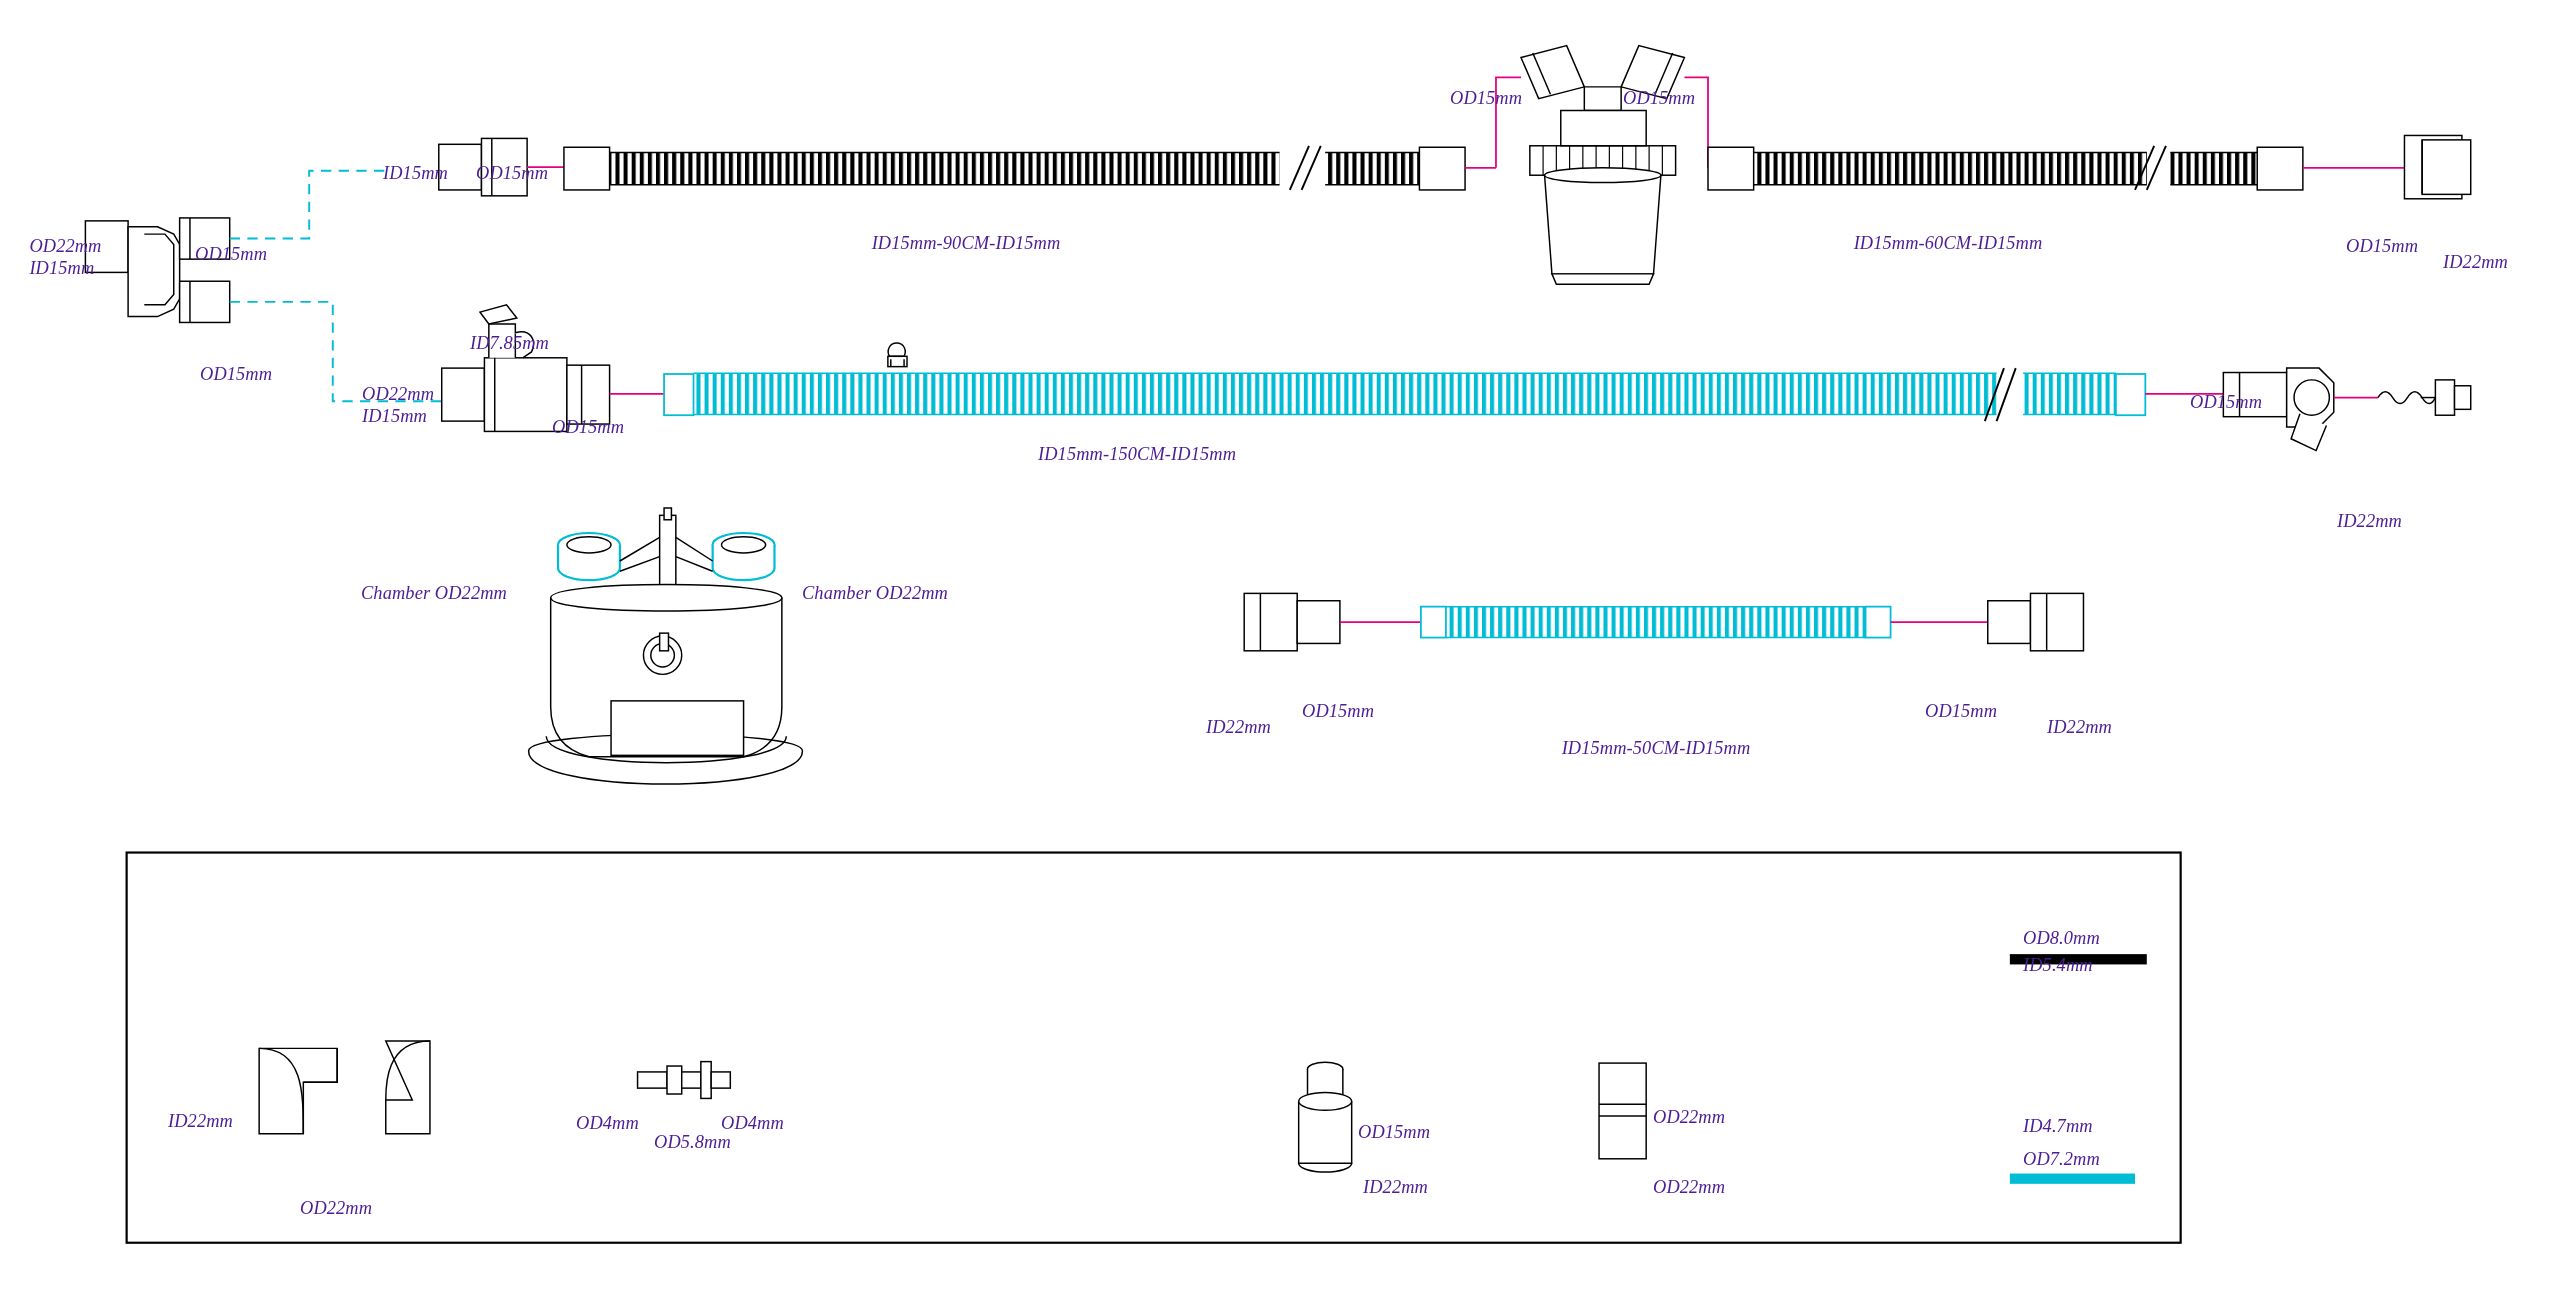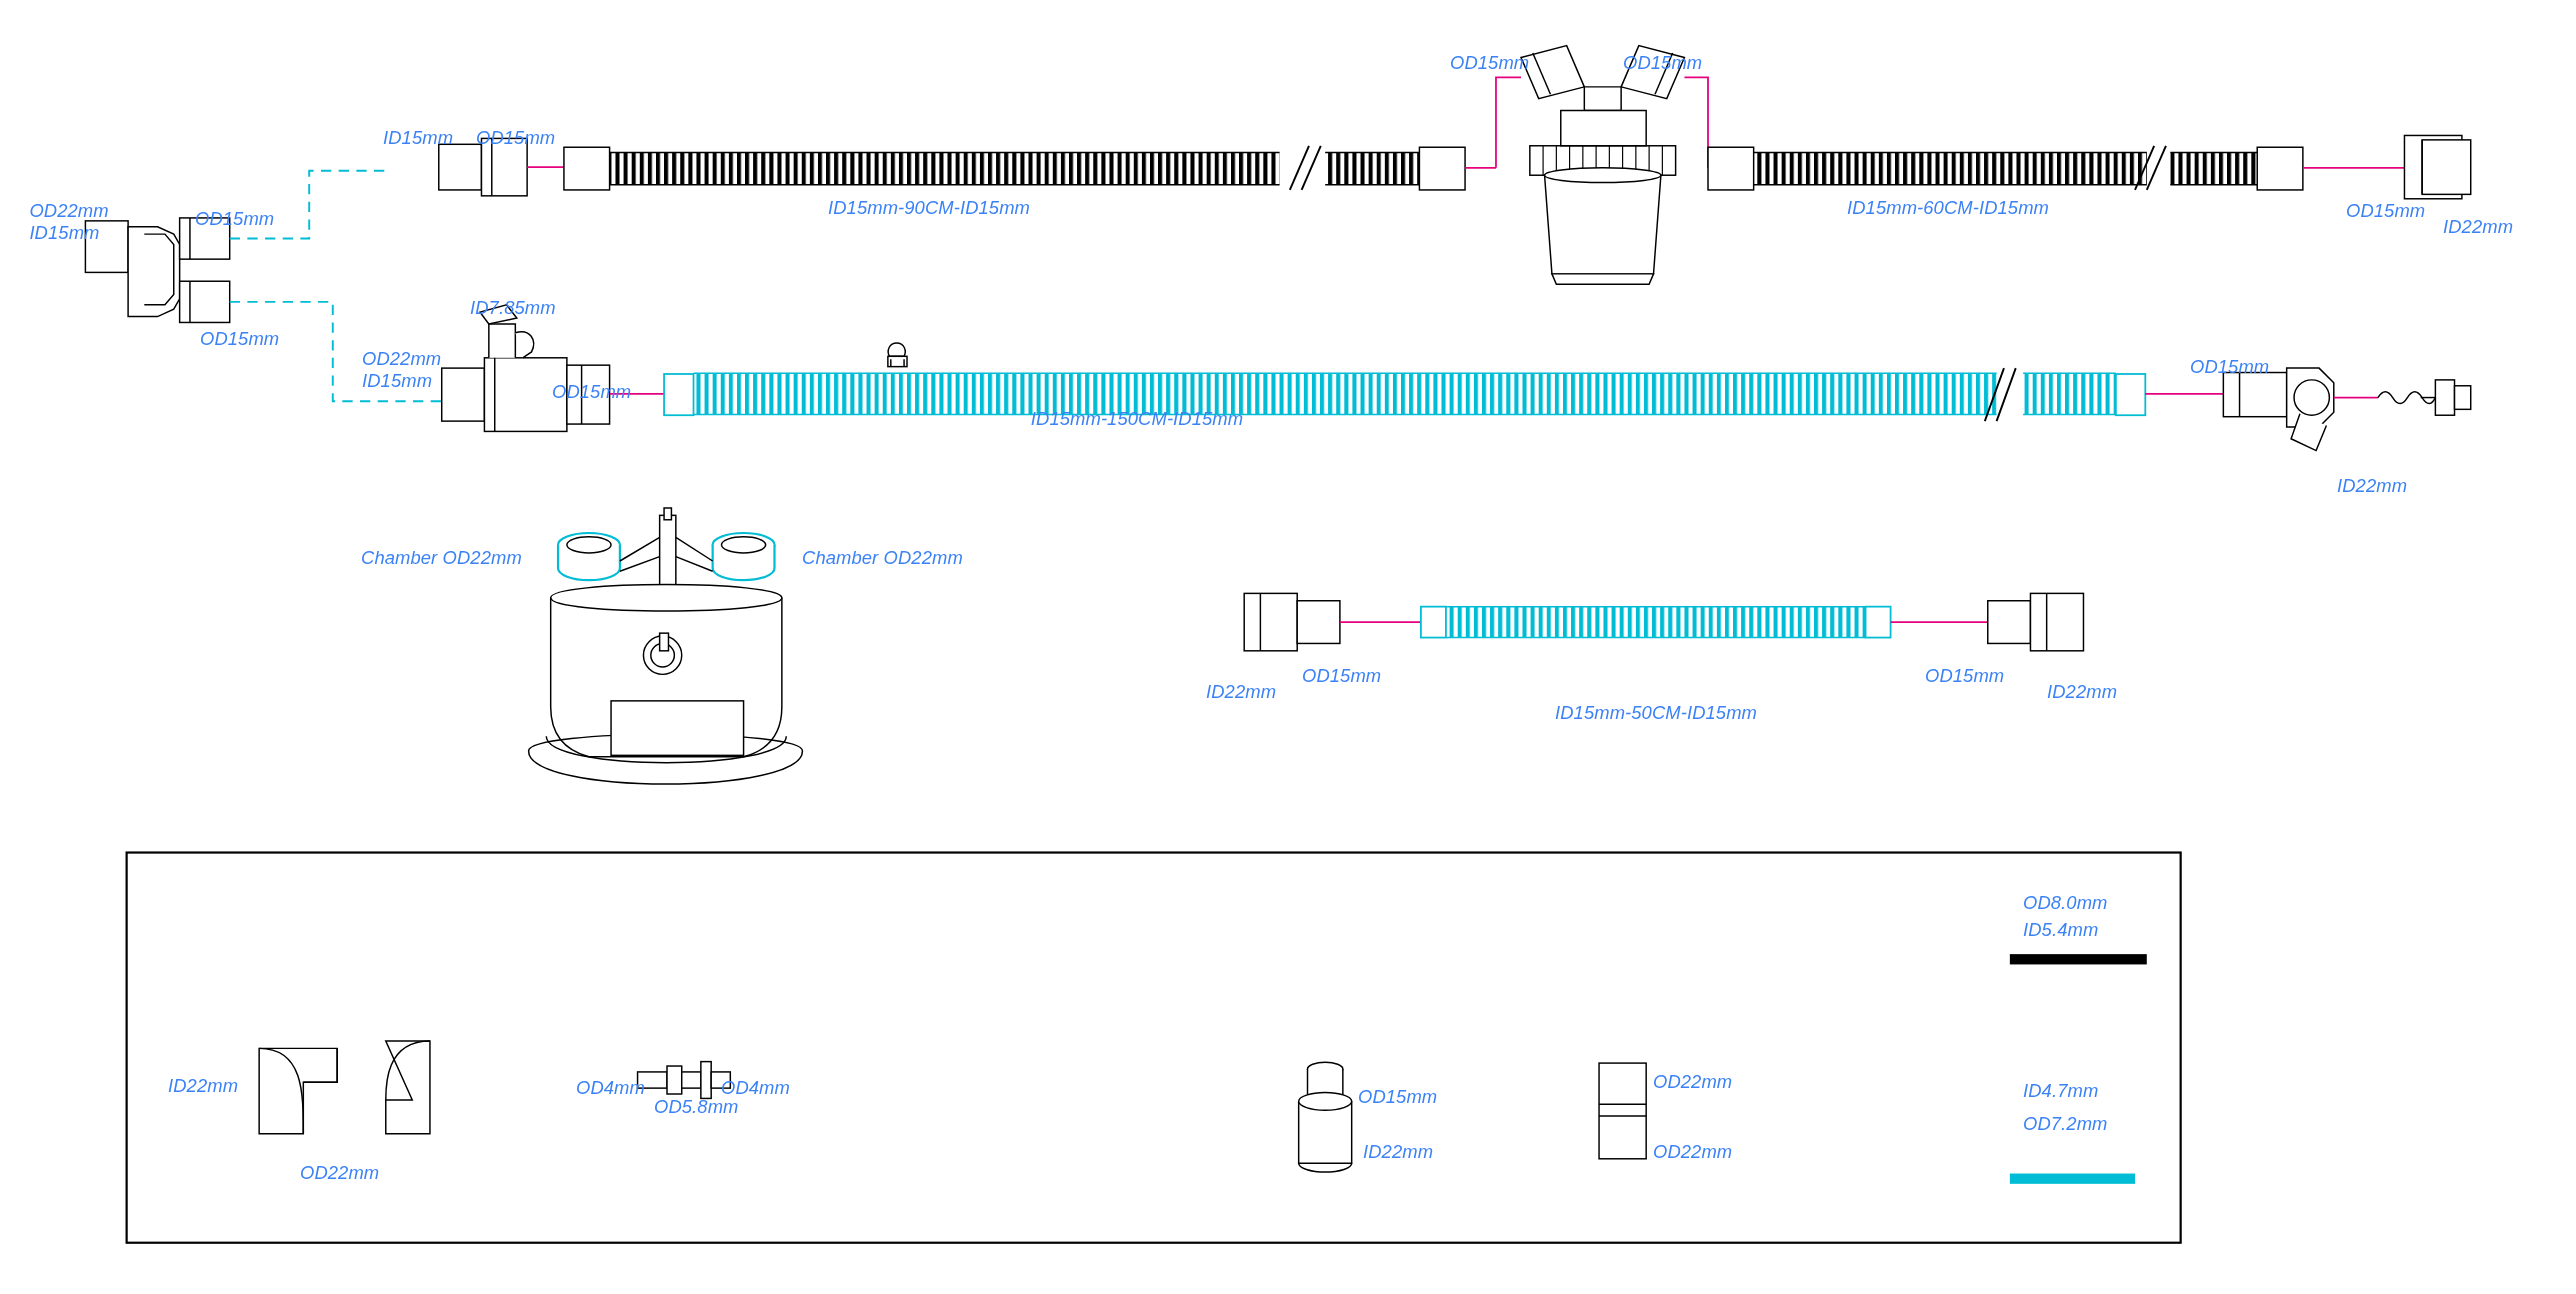--- a/index.html
+++ b/index.html
@@ -19,27 +19,28 @@
   }
   svg#diagram {
     position: absolute;
     left: 0;
     top: 0;
     width: 2576px;
     height: 1295px;
   }
   .lbl {
     position: absolute;
-    font-family: Liberation Sans, sans-serif;
+    font-family: Liberation Serif, serif;
     font-style: italic;
     font-size: 18.4px;
-    color: #3b82f6;
+    color: #4c1d95;
     white-space: nowrap;
     line-height: 1.22;
     letter-spacing: 0.1px;
+    margin-top: 35px;
   }
   .lbl.c { text-align: center; transform: translateX(-50%); }
   .lbl.two { line-height: 1.22; }
 </style>
 </head>
 <body>
 
 <div id="root">
 
   <svg id="diagram" viewBox="0 0 3499 1759">
@@ -281,21 +282,21 @@
       </g>
 
     </g>
   </svg>
 
   <div class="lbl two" style="left:29.4px;  top:200px;">OD22mm<br>ID15mm</div>
   <div class="lbl" style="left:195px; top:208px;">OD15mm</div>
   <div class="lbl" style="left:200px; top:328px;">OD15mm</div>
   <div class="lbl" style="left:383px; top:127px;">ID15mm</div>
   <div class="lbl" style="left:476px; top:127px;">OD15mm</div>
-  <div class="lbl c" style="left:929px;top:197px;">ID15mm-90CM-ID15mm</div>
+  <div class="lbl c" style="left:966px;top:197px;">ID15mm-90CM-ID15mm</div>
   <div class="lbl" style="left:1450px;top:52px;">OD15mm</div>
   <div class="lbl" style="left:1623px;top:52px;">OD15mm</div>
   <div class="lbl c" style="left:1948px;top:197px;text-align:center;">ID15mm-60CM-ID15mm</div>
   <div class="lbl" style="left:2346px;top:200px;">OD15mm</div>
   <div class="lbl" style="left:2443px;top:216px;">ID22mm</div>
   <div class="lbl" style="left:470px; top:297px;">ID7.85mm</div>
   <div class="lbl two" style="left:362px; top:348px;">OD22mm<br>ID15mm</div>
   <div class="lbl" style="left:552px; top:381px;">OD15mm</div>
   <div class="lbl c" style="left:1137px;top:408px;">ID15mm-150CM-ID15mm</div>
   <div class="lbl" style="left:2190px;top:356px;">OD15mm</div>

